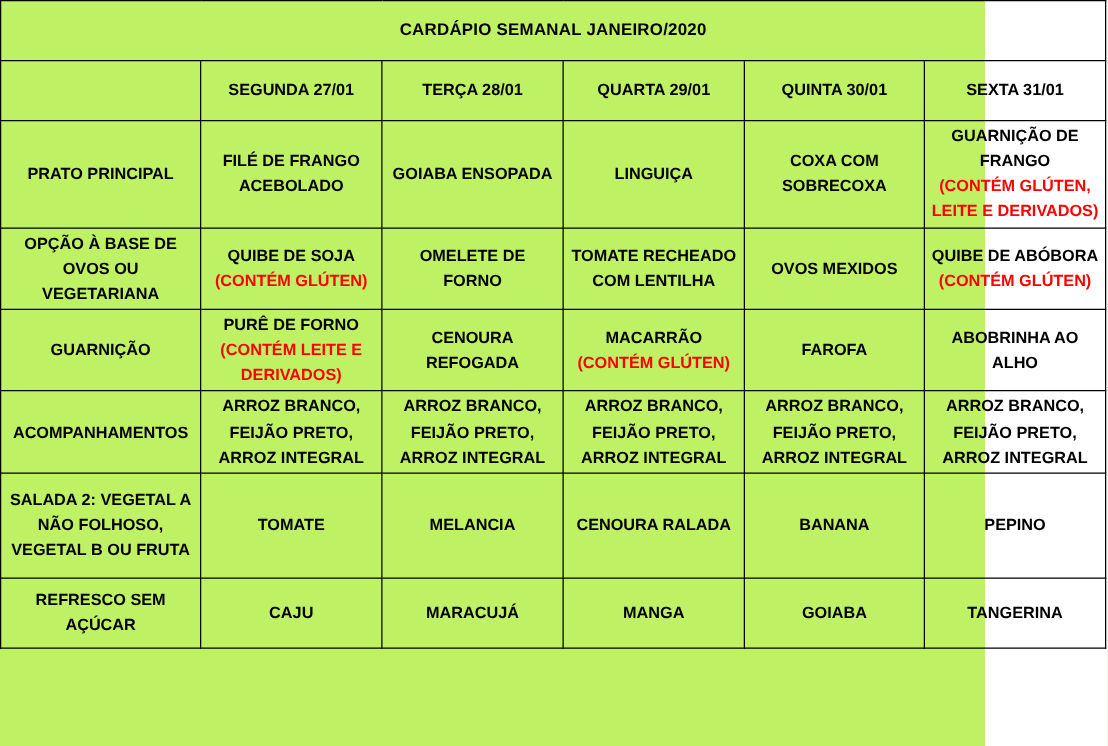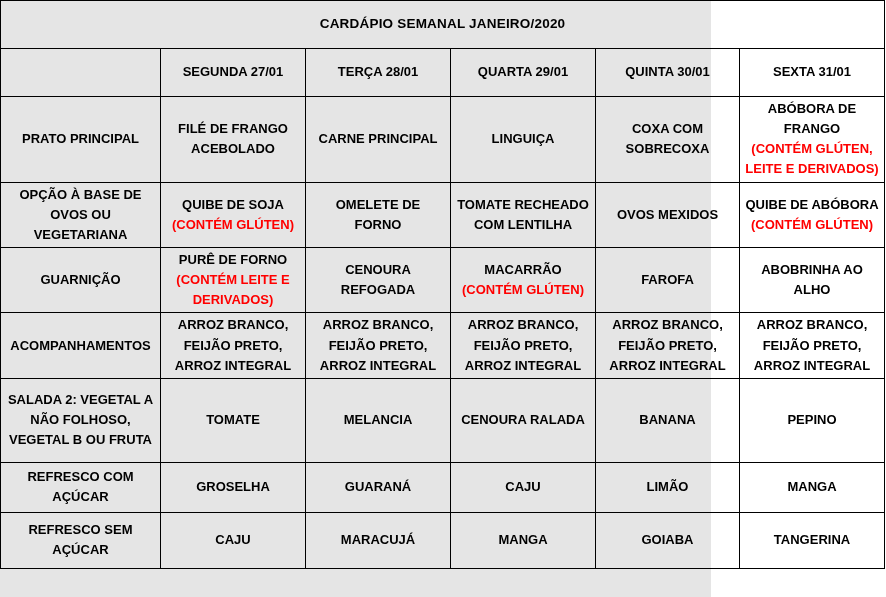--- a/index.html
+++ b/index.html
@@ -2,24 +2,24 @@
 <html><head>
 <meta charset="utf-8">
 <style>
   html, body {
     margin: 0;
     padding: 0;
     background: #ffffff;
     font-family: "Liberation Sans", sans-serif;
   }
   .sheet {
-    width: 711px;
+    width: 788px;
     height: 597px;
     box-sizing: border-box;
-    background: #e5e5e5;
+    background: #bef264;
   }
   table.menu {
     border-collapse: collapse;
     width: 884px;
     table-layout: fixed;
     margin: 0;
   }
   table.menu td {
     border: 1px solid #000000;
     text-align: center;
@@ -76,30 +76,30 @@
     <td>QUINTA 30/01</td>
     <td>SEXTA 31/01</td>
   </tr>
 
   <tr class="r0">
     <td class="row-label">PRATO PRINCIPAL</td>
     <td>
             <div class="cell-text">FILÉ DE FRANGO ACEBOLADO</div>
           </td>
     <td>
-            <div class="cell-text">CARNE PRINCIPAL</div>
+            <div class="cell-text">GOIABA ENSOPADA</div>
           </td>
     <td>
             <div class="cell-text">LINGUIÇA</div>
           </td>
     <td>
             <div class="cell-text">COXA COM SOBRECOXA</div>
           </td>
     <td>
-            <div class="cell-text">ABÓBORA DE FRANGO</div>
+            <div class="cell-text">GUARNIÇÃO DE FRANGO</div>
             <div class="cell-note">(CONTÉM GLÚTEN, LEITE E DERIVADOS)</div>
           </td>
   </tr>
 
   <tr class="r1">
     <td class="row-label">OPÇÃO À BASE DE OVOS OU VEGETARIANA</td>
     <td>
             <div class="cell-text">QUIBE DE SOJA</div>
             <div class="cell-note">(CONTÉM GLÚTEN)</div>
           </td>
@@ -171,38 +171,20 @@
             <div class="cell-text">CENOURA RALADA</div>
           </td>
     <td>
             <div class="cell-text">BANANA</div>
           </td>
     <td>
             <div class="cell-text">PEPINO</div>
           </td>
   </tr>
 
-  <tr class="r6">
-    <td class="row-label">REFRESCO COM AÇÚCAR</td>
-    <td>
-            <div class="cell-text">GROSELHA</div>
-          </td>
-    <td>
-            <div class="cell-text">GUARANÁ</div>
-          </td>
-    <td>
-            <div class="cell-text">CAJU</div>
-          </td>
-    <td>
-            <div class="cell-text">LIMÃO</div>
-          </td>
-    <td>
-            <div class="cell-text">MANGA</div>
-          </td>
-  </tr>
 
   <tr class="r7">
     <td class="row-label">REFRESCO SEM AÇÚCAR</td>
     <td>
             <div class="cell-text">CAJU</div>
           </td>
     <td>
             <div class="cell-text">MARACUJÁ</div>
           </td>
     <td>

